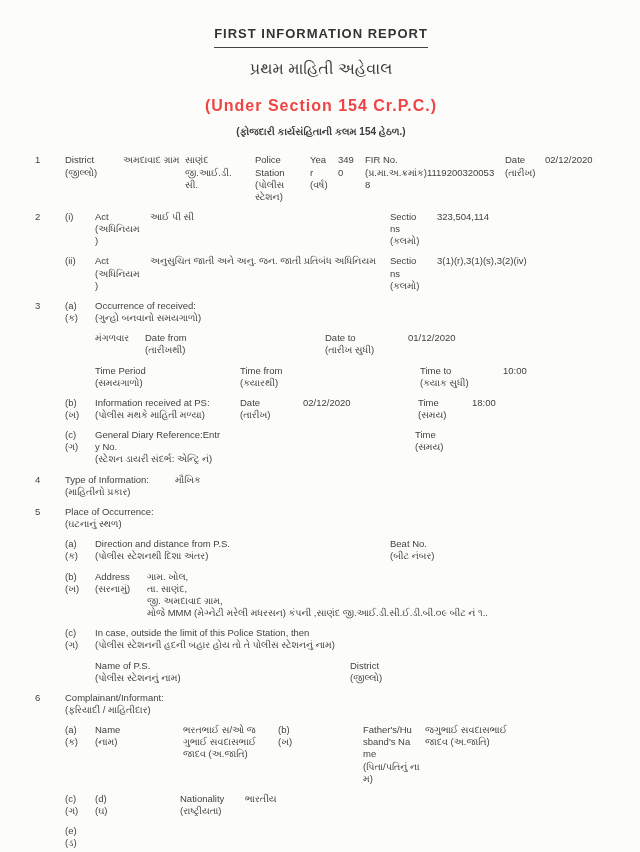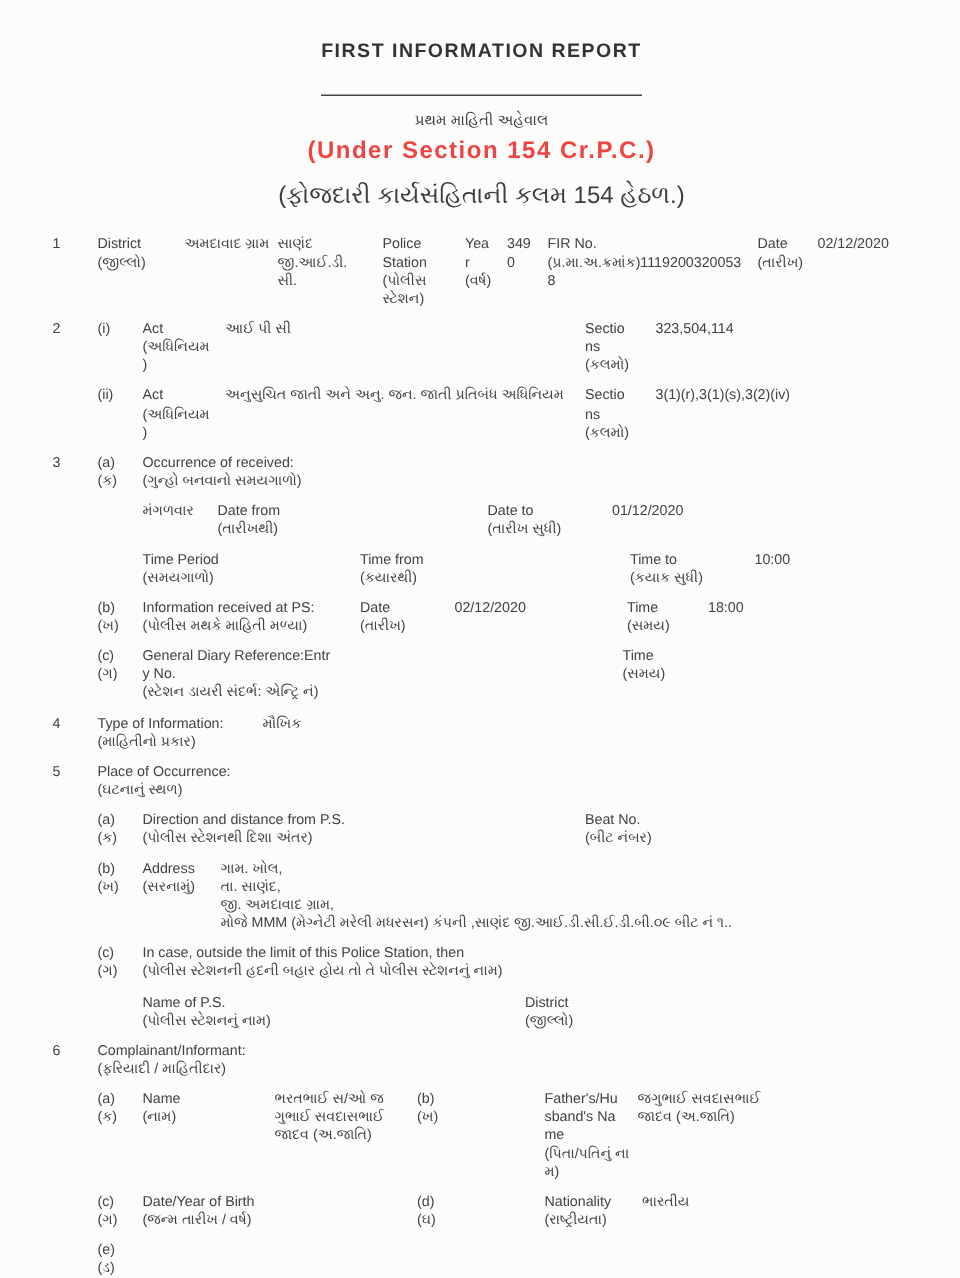--- a/index.html
+++ b/index.html
@@ -7,25 +7,25 @@
     width:640px;height:852px;box-sizing:border-box;
     background:#fcfcfa;
     padding:26px 18px 0 35px;
     font-family:"Liberation Sans", sans-serif;
     font-size:9.5px;color:#424242;line-height:1.28;
     position:relative;overflow:hidden;
   }
   .header{text-align:center;margin-left:-15px;margin-bottom:16px;}
   .title{
     display:inline-block;font-size:13px;font-weight:bold;letter-spacing:1px;
-    color:#333;border-bottom:1.5px solid #444;padding-bottom:20px;margin-bottom:11px;
+    color:#333;border-bottom:1.5px solid #444;padding-bottom:4px;margin-bottom:11px;
   }
-  .subtitle-gu{font-size:10px;color:#3d3d3d;margin-bottom:4px;}
+  .subtitle-gu{font-size:16px;color:#3d3d3d;margin-bottom:17px;}
   .under-section{font-size:16px;font-weight:bold;letter-spacing:1px;color:#ef4444;margin-bottom:9px;}
-  .under-section-gu{font-size:16px;font-weight:normal;color:#3d3d3d;}
+  .under-section-gu{font-size:10px;font-weight:bold;color:#3d3d3d;}
   .row{display:flex;align-items:flex-start;margin-bottom:8px;}
   .c{flex:0 0 auto;white-space:pre-line;box-sizing:border-box;padding-right:4px;}
   .flex1{flex:1 1 auto;white-space:pre-line;}
   .w27{width:27px}.w28{width:28px}.w30{width:30px}.w40{width:40px}
   .w47{width:47px}.w50{width:50px}.w52{width:52px}.w54{width:54px}.w55{width:55px}
   .w58{width:58px}.w62{width:62px}.w63{width:63px}.w65{width:65px}.w70{width:70px}
   .w83{width:83px}.w85{width:85px}.w88{width:88px}.w95{width:95px}.w110{width:110px}
   .w115{width:115px}.w140{width:140px}.w145{width:145px}.w180{width:180px}
   .w183{width:183px}.w240{width:240px}.w255{width:255px}.w295{width:295px}.w320{width:320px}
 </style>
@@ -222,22 +222,20 @@
 (પિતા/પતિનું ના
 મ)</div>
     <div class="flex1">જગુભાઈ સવદાસભાઈ
 જાદવ (અ.જાતિ)</div>
   </div>
 
   <div class="row">
     <div class="c w30"></div>
     <div class="c w30">(c)
 (ગ)</div>
-    <div class="c w183">Date/Year of Birth
-(જન્મ તારીખ / વર્ષ)</div>
     <div class="c w85">(d)
 (ઘ)</div>
     <div class="c w65">Nationality
 (રાષ્ટ્રીયતા)</div>
     <div class="flex1">ભારતીય</div>
   </div>
 
   <div class="row">
     <div class="c w30"></div>
     <div class="flex1">(e)

